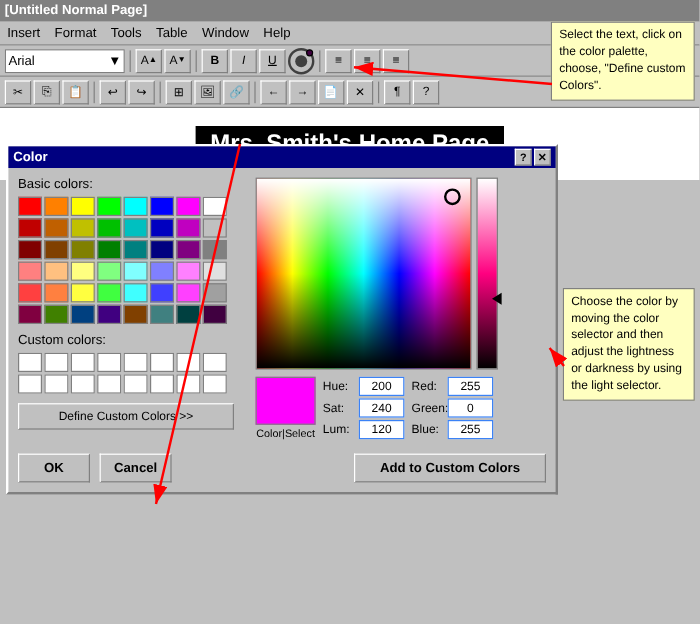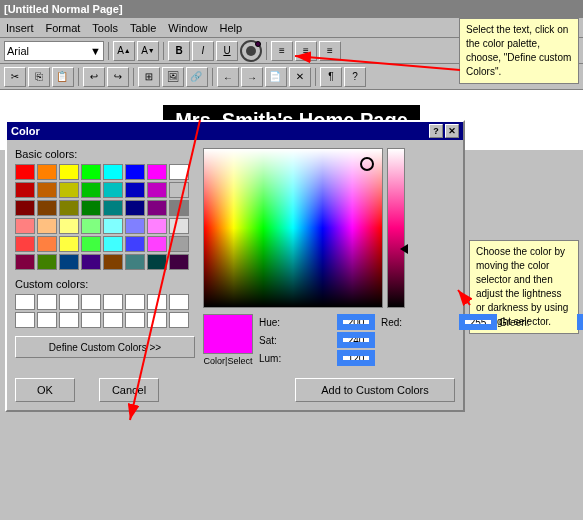--- a/index.html
+++ b/index.html
@@ -282,48 +282,48 @@
       margin-top: 2px;
     }
 
     .hsl-group {
       display: flex;
       flex-direction: column;
       gap: 2px;
     }
     .rgb-group {
       display: flex;
-      flex-direction: row;
+      flex-direction: column;
       gap: 2px;
     }
     .value-row {
       display: flex;
       align-items: center;
       gap: 2px;
     }
     .value-label {
       font-size: 10px;
       width: 28px;
     }
     .value-input {
       width: 38px;
       height: 16px;
-      border: 6px solid #3b82f6;
+      border: 1px solid #3b82f6;
       background: white;
       font-size: 10px;
       text-align: center;
       padding: 0 2px;
-      margin-left: 48px;
     }
 
     
     .dialog-buttons {
       display: flex;
       padding: 4px 8px 8px;
-      gap: 24px;
+      gap: 8px;
+      font-weight: bold;
     }
     .dlg-btn {
       height: 24px;
       background: #c0c0c0;
       border: 1px solid;
       border-color: #ffffff #808080 #808080 #ffffff;
       font-size: 11px;
       cursor: pointer;
       padding: 0 12px;
       display: flex;

